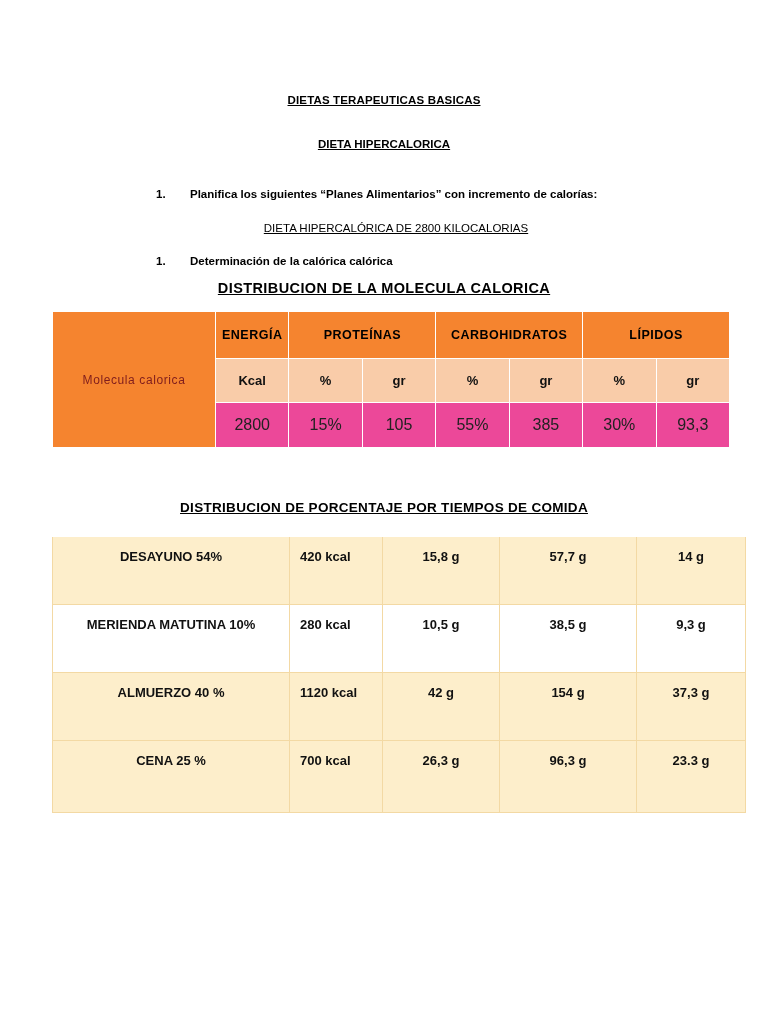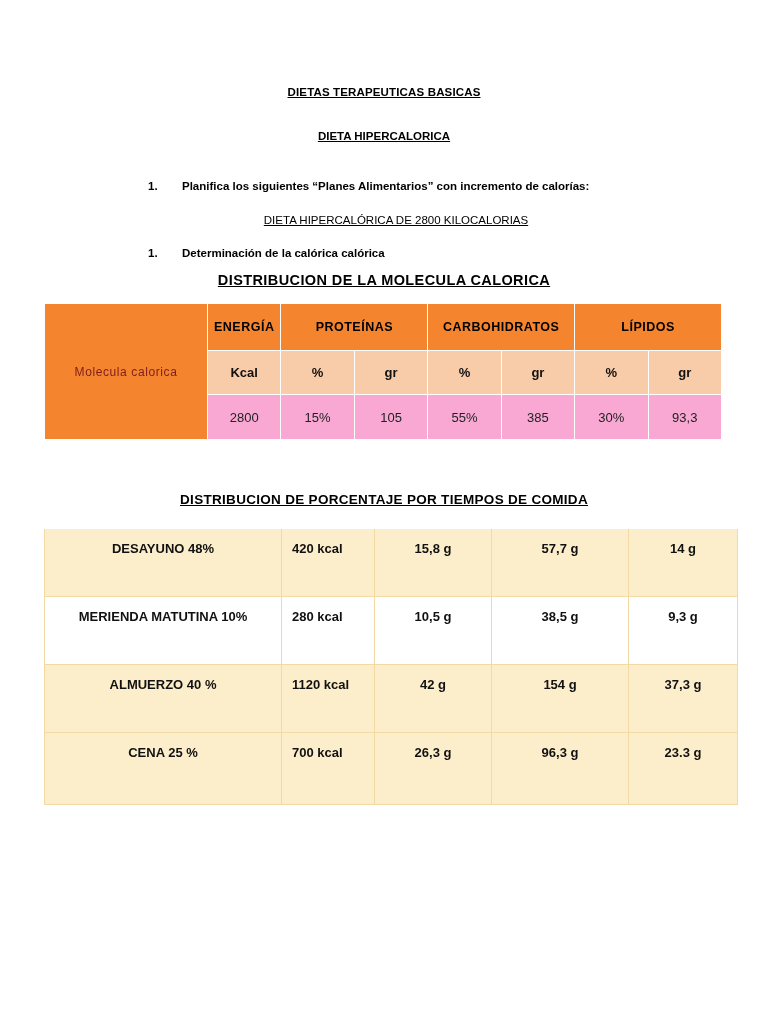--- a/index.html
+++ b/index.html
@@ -13,21 +13,21 @@
     background: #ffffff;
     font-family: "Liberation Sans", sans-serif;
     color: #000000;
     overflow: hidden;
   }
   .page {
     position: relative;
     width: 768px;
     height: 1024px;
     box-sizing: border-box;
-    padding: 0;
+    padding: 8px;
   }
 
   
   .doc-title {
     text-align: center;
     font-size: 11.5px;
     font-weight: bold;
     letter-spacing: 0.15px;
     margin: 0;
     padding-top: 86px;
@@ -131,23 +131,23 @@
     line-height: 14px;
   }
   .t1 .sub-head {
     background: #F9CCA9;
     color: #111111;
     font-size: 13px;
     font-weight: bold;
     height: 43px;
   }
   .t1 .val-cell {
-    background: #f9a8d4;
+    background: #ec4899;
     color: #222222;
-    font-size: 13px;
+    font-size: 16px;
     height: 44px;
     margin-top: 24px;
   }
 
   
   .t2-wrap {
     padding: 22px 46px 0 44px;
   }
   table.t2 {
     width: 678px;
@@ -251,21 +251,21 @@
     </table>
   </div>
 
   <h3 class="section-title-2"><span>DISTRIBUCION DE PORCENTAJE POR TIEMPOS DE COMIDA</span></h3>
 
   <div class="t2-wrap">
     <table class="t2">
       <tbody>
 
         <tr class="body-row row-cream r-tall">
-          <td class="c-name">DESAYUNO 48%</td>
+          <td class="c-name">DESAYUNO 54%</td>
           <td class="c-kcal">420 kcal</td>
           <td class="c-prot">15,8 g</td>
           <td class="c-hdc">57,7 g</td>
           <td class="c-lip">14 g</td>
         </tr>
 
         <tr class="body-row row-white r-tall">
           <td class="c-name">MERIENDA MATUTINA 10%</td>
           <td class="c-kcal">280 kcal</td>
           <td class="c-prot">10,5 g</td>

